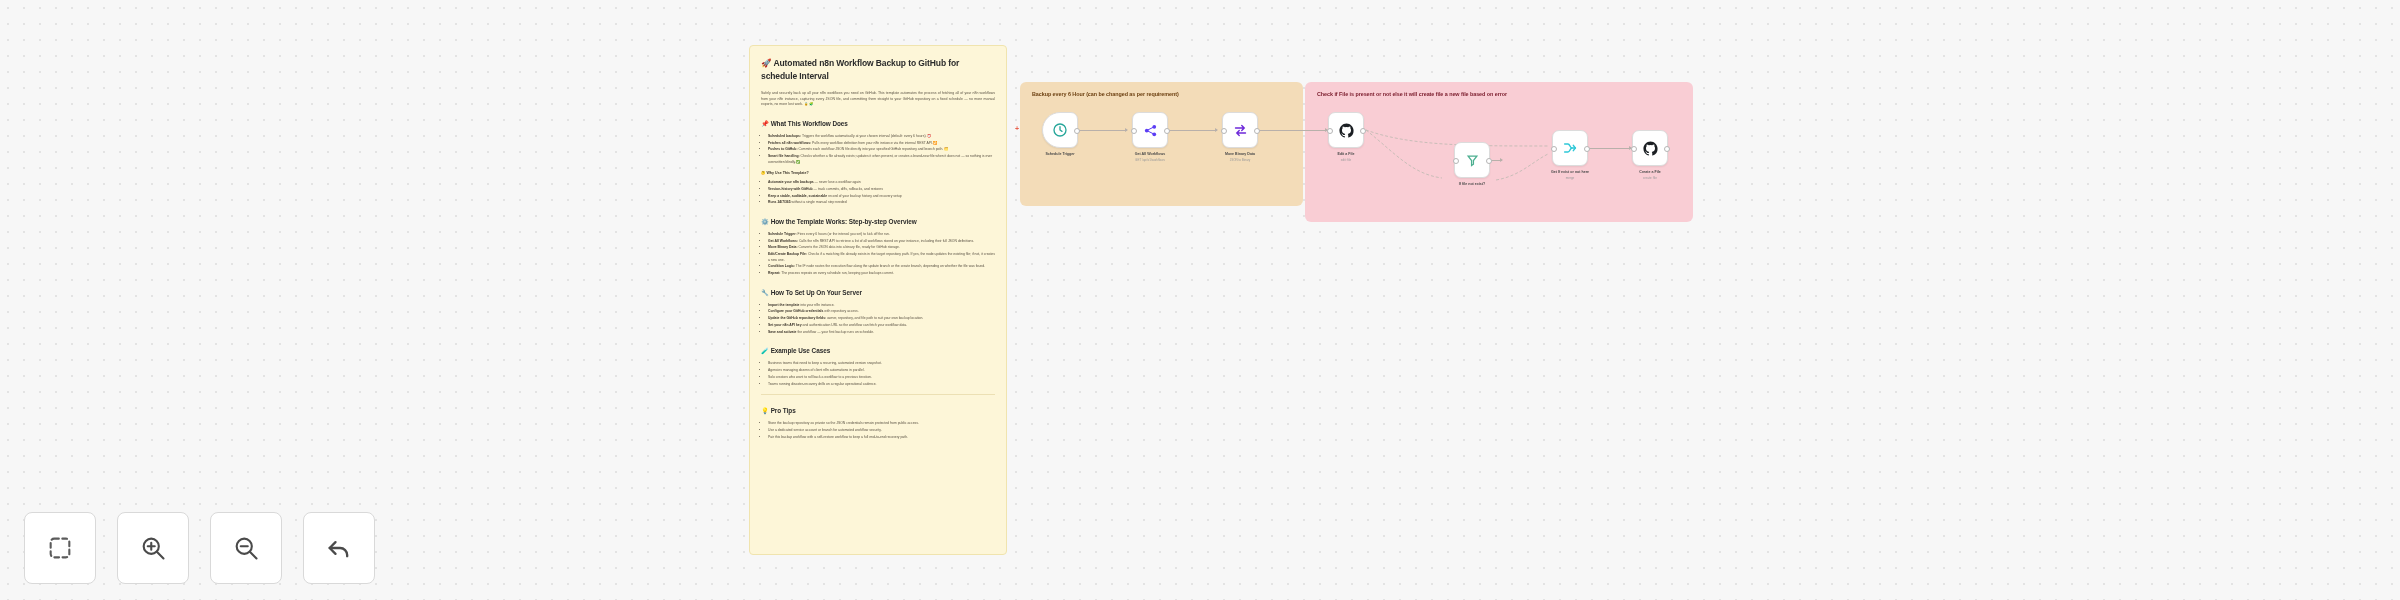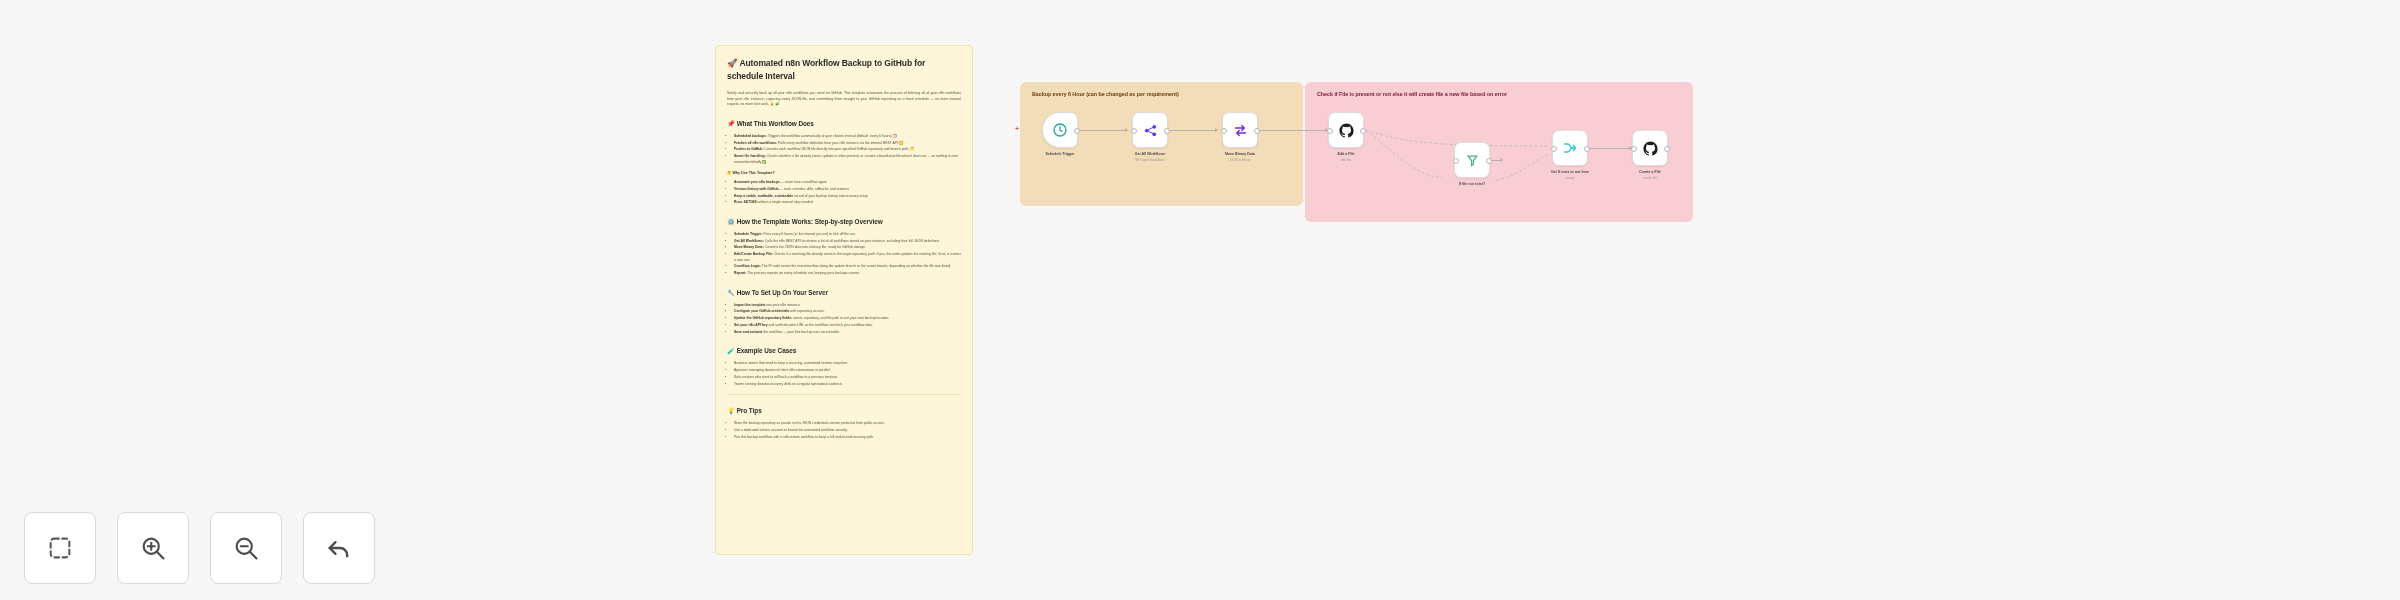--- a/index.html
+++ b/index.html
@@ -20,21 +20,21 @@
     position: absolute;
     inset: 0;
     background-color: #f7f7f7;
     background-image: radial-gradient(circle, #e3e3e3 1px, transparent 1px);
     background-size: 16px 16px;
   }
 
   
   #sticky {
     position: absolute;
-    left: 715px;
+    left: 749px;
     top: 45px;
     width: 258px;
     height: 510px;
     background: #fdf6d8;
     border: 1px solid #f0e4ae;
     border-radius: 4px;
     padding: 9px 11px 0 11px;
     box-sizing: border-box;
     overflow: hidden;
     color: #3b3b3b;

